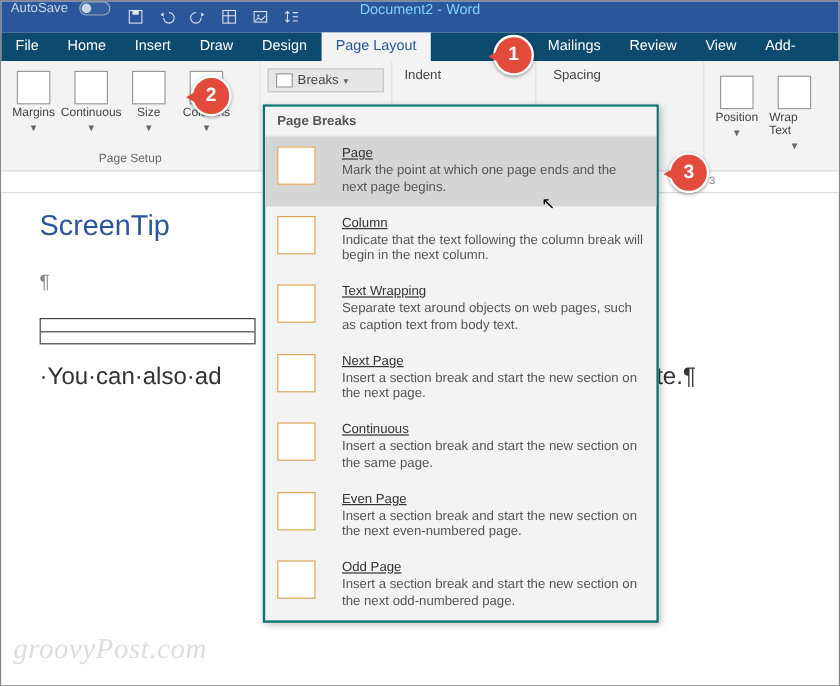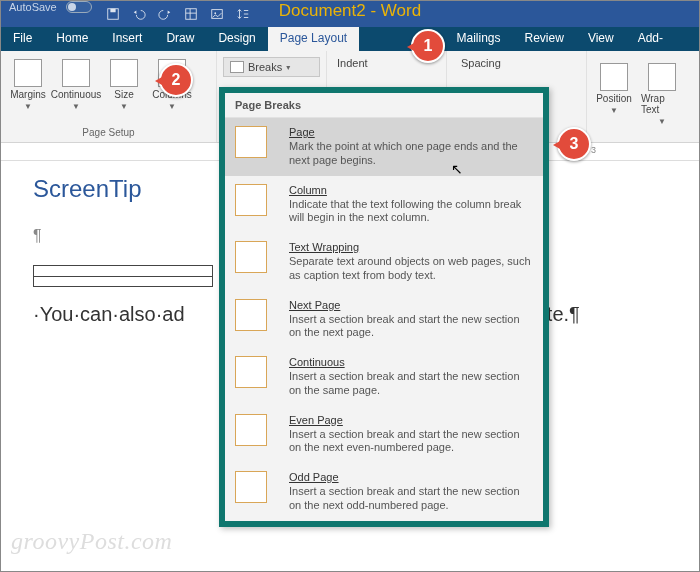--- a/index.html
+++ b/index.html
@@ -3,21 +3,21 @@
 <meta charset="utf-8">
 <style>
 *{margin:0;padding:0;box-sizing:border-box;font-family:"Segoe UI",Tahoma,sans-serif}
 body{width:700px;height:572px;background:#fff;overflow:hidden;position:relative;border:1px solid #888}
 .qa-top{height:26px;background:#2b579a;display:flex;color:#fff;font-size:11px}
 .qa-autosave{margin-left:8px;margin-right:6px;color:#c8d5e8}
 .qa-toggle{display:inline-block;width:26px;height:12px;border:1px solid #9ab;border-radius:6px;position:relative;vertical-align:middle;margin-left:3px;background:#35609f}
 .qa-toggle::after{content:"";position:absolute;left:1px;top:1px;width:8px;height:8px;border-radius:50%;background:#c8d5e8}
 .qa-icons{display:flex;gap:12px;margin-left:14px;align-items:center}
 .qa-icons span{width:14px;height:14px;display:inline-block;opacity:.85}
-.qa-title{position:absolute;left:50%;transform:translateX(-50%);color:#eab308;font-size:17px}
+.qa-title{position:absolute;left:50%;transform:translateX(-50%);color:#7dd3fc;font-size:12px}
 .tabs{height:24px;background:#0c4a6e;display:flex;color:#fff;font-size:12px}
 .tab{padding:4px 12px 0;cursor:pointer}
 .tab.active{background:#f3f3f3;color:#2b579a}
 .ribbon{height:92px;background:#f3f3f3;border-bottom:1px solid #d4d4d4;display:flex;position:relative}
 .rg{border-right:1px solid #e1e1e1;padding:4px 6px 2px;display:flex;flex-direction:column;justify-content:space-between}
 .rg-label{text-align:center;font-size:10px;color:#666;padding-bottom:2px}
 .rg-body{display:flex;gap:6px;align-items:flex-end}
 .big-btn{display:flex;flex-direction:column;align-items:center;width:42px;font-size:10px;color:#444;gap:2px;padding-top:4px}
 .big-ico{width:28px;height:28px;border:1px solid #999;background:#fff}
 .small-ico{width:14px;height:12px;border:1px solid #999;background:#fff;display:inline-block}
@@ -30,21 +30,21 @@
 .arrange{display:flex;gap:6px;padding-top:4px}
 .ruler{height:18px;background:#fff;border-bottom:1px solid #ddd;font-size:9px;color:#888;position:relative}
 .ruler span{position:absolute;top:2px}
 .doc{padding:14px 32px;font-size:18px;color:#333;font-family:Calibri,sans-serif}
 .doc .h{font-size:24px;color:#2b579a;margin-bottom:24px;font-weight:400}
 .pmark{color:#888;font-size:16px;margin:20px 0}
 .hr-box{border:1px solid #444;height:22px;margin:8px 0;background:#fff;position:relative}
 .hr-box::after{content:"";position:absolute;left:0;right:0;top:50%;border-top:1px solid #444}
 .doc .line{font-size:20px;margin-top:16px}
 
-.menu{position:absolute;left:218px;top:86px;width:330px;background:#f3f3f3;border:6px solid #0f766e;box-shadow:2px 2px 6px rgba(0,0,0,.25);z-index:10}
+.menu{position:absolute;left:218px;top:86px;width:330px;background:#f3f3f3;border:2px solid #0f766e;box-shadow:2px 2px 6px rgba(0,0,0,.25);z-index:10}
 .menu-hdr{font-size:11px;font-weight:600;color:#555;padding:6px 10px;border-bottom:1px solid #e2e2e2;background:#f3f3f3}
 .menu-item{display:flex;gap:22px;padding:8px 10px;font-size:11px;color:#444}
 .menu-item.hover{background:#d5d5d5}
 .mi-ico{width:32px;height:32px;border:1px solid #d9a657;background:#fff;flex:none}
 .mi-txt .t{font-size:11px;color:#333;text-decoration:underline;margin-bottom:2px}
 .mi-txt .d{font-size:11px;color:#555;line-height:1.25}
 
 .marker{position:absolute;width:42px;height:42px;z-index:30}
 .marker .pin{width:34px;height:34px;border-radius:50%;background:#e24b3b;border:2px solid #fff;box-shadow:0 1px 3px rgba(0,0,0,.4);color:#fff;font-size:16px;font-weight:600;display:flex;align-items:center;justify-content:center}
 .marker::before{content:"";position:absolute;left:-12px;top:10px;border:8px solid transparent;border-right:14px solid #e24b3b}

